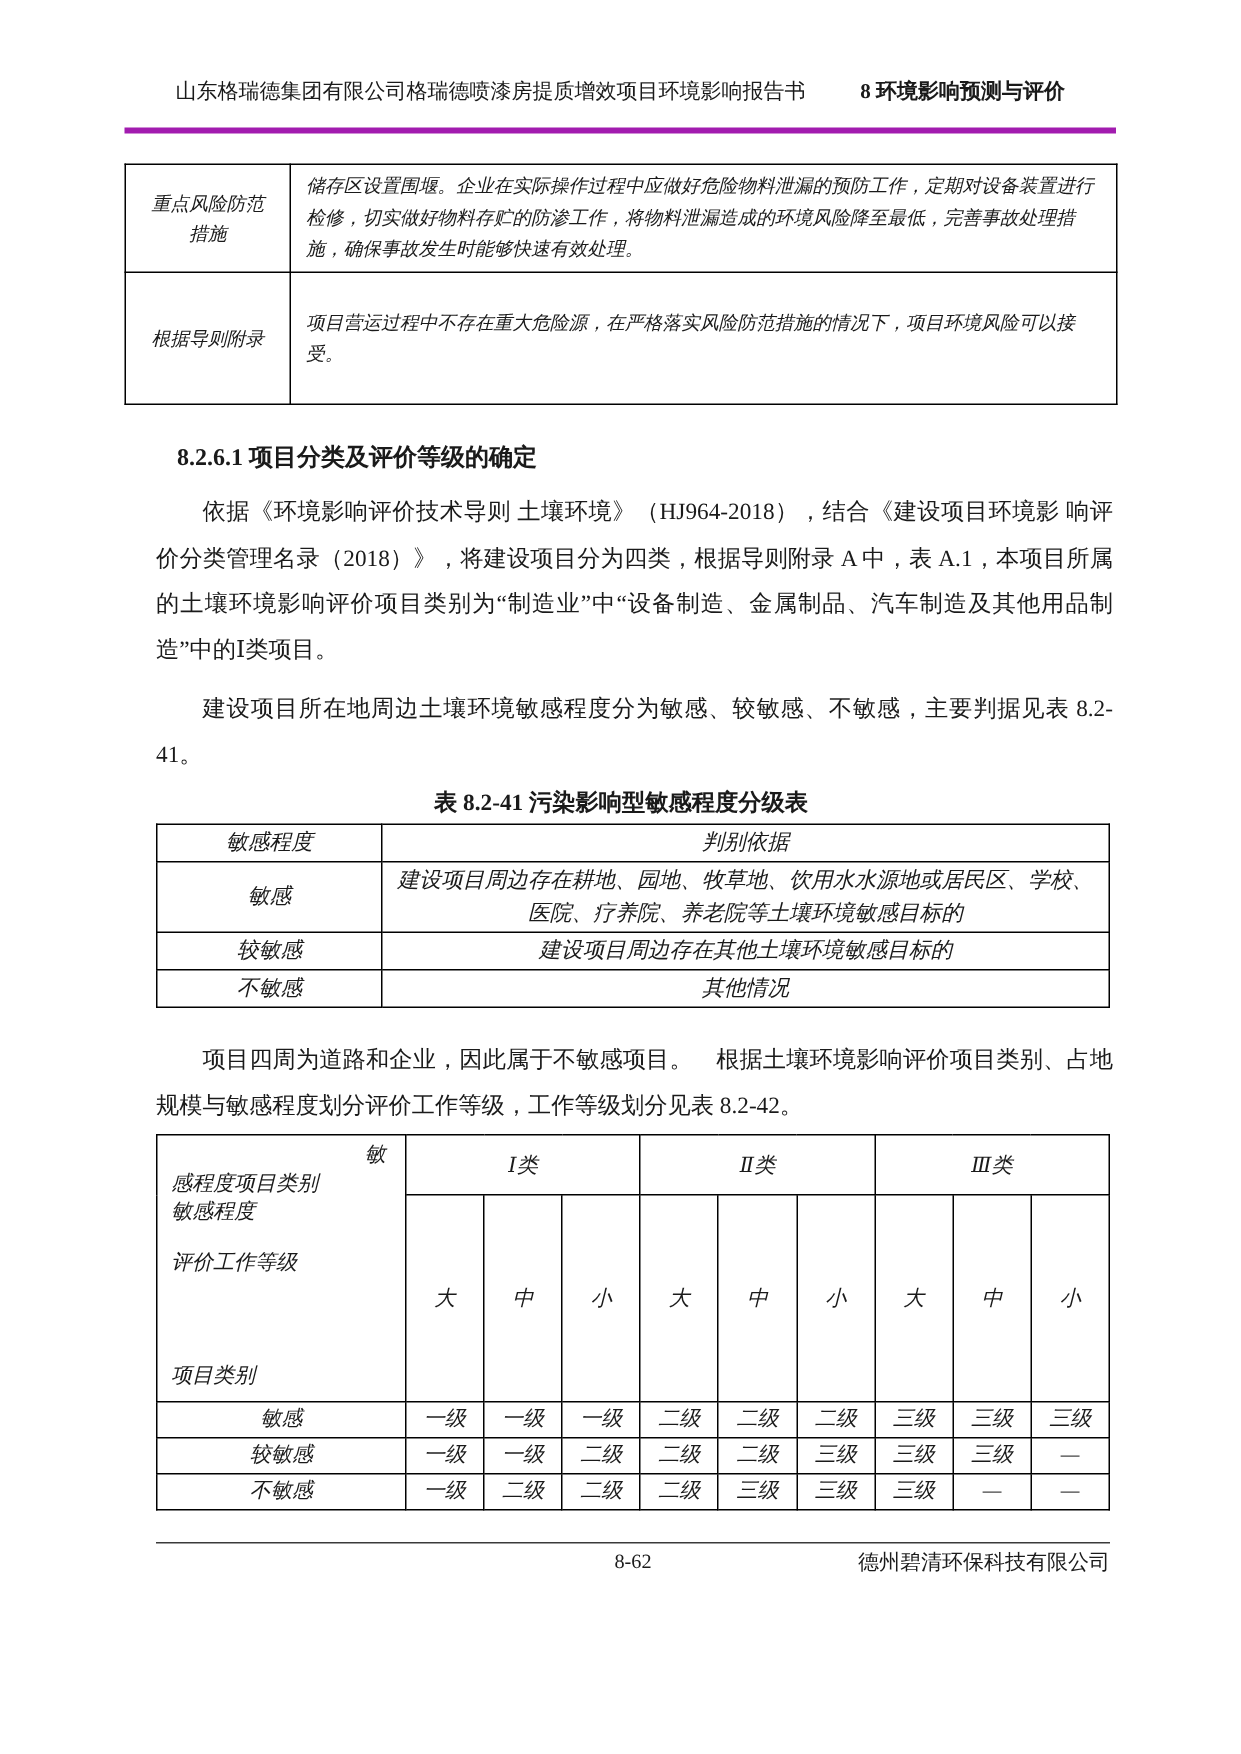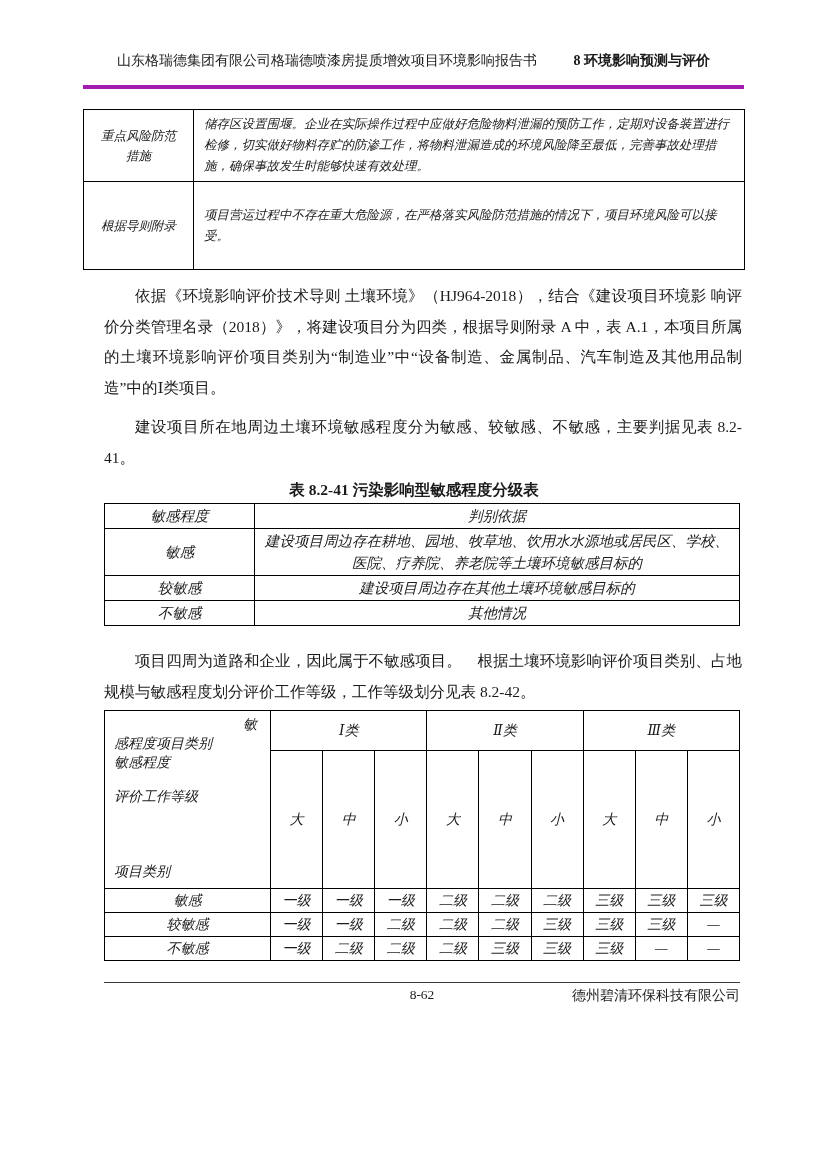--- a/index.html
+++ b/index.html
@@ -138,20 +138,21 @@
       <td class="lbl">重点风险防范措施</td>
       <td class="ct">储存区设置围堰。企业在实际操作过程中应做好危险物料泄漏的预防工作，定期对设备装置进行检修，切实做好物料存贮的防渗工作，将物料泄漏造成的环境风险降至最低，完善事故处理措施，确保事故发生时能够快速有效处理。</td>
     </tr>
     <tr class="r2">
       <td class="lbl">根据导则附录</td>
       <td class="ct">项目营运过程中不存在重大危险源，在严格落实风险防范措施的情况下，项目环境风险可以接受。</td>
     </tr>
   </tbody>
     </table>
 
+  <div class="h-subsec">8.2.6.1 项目分类及评价等级的确定</div>
 
   <p class="para para-first">依据《环境影响评价技术导则 土壤环境》（HJ964-2018），结合《建设项目环境影 响评价分类管理名录（2018）》，将建设项目分为四类，根据导则附录 A 中，表 A.1，本项目所属的土壤环境影响评价项目类别为“制造业”中“设备制造、金属制品、汽车制造及其他用品制造”中的Ⅰ类项目。</p>
   <p class="para">建设项目所在地周边土壤环境敏感程度分为敏感、较敏感、不敏感，主要判据见表 8.2-41。</p>
 
   <div class="tbl-caption">表 8.2-41 污染影响型敏感程度分级表</div>
   <table class="sens-table">
     <tbody>
         <tr>
       <th class="c1">敏感程度</th>
       <th>判别依据</th>

